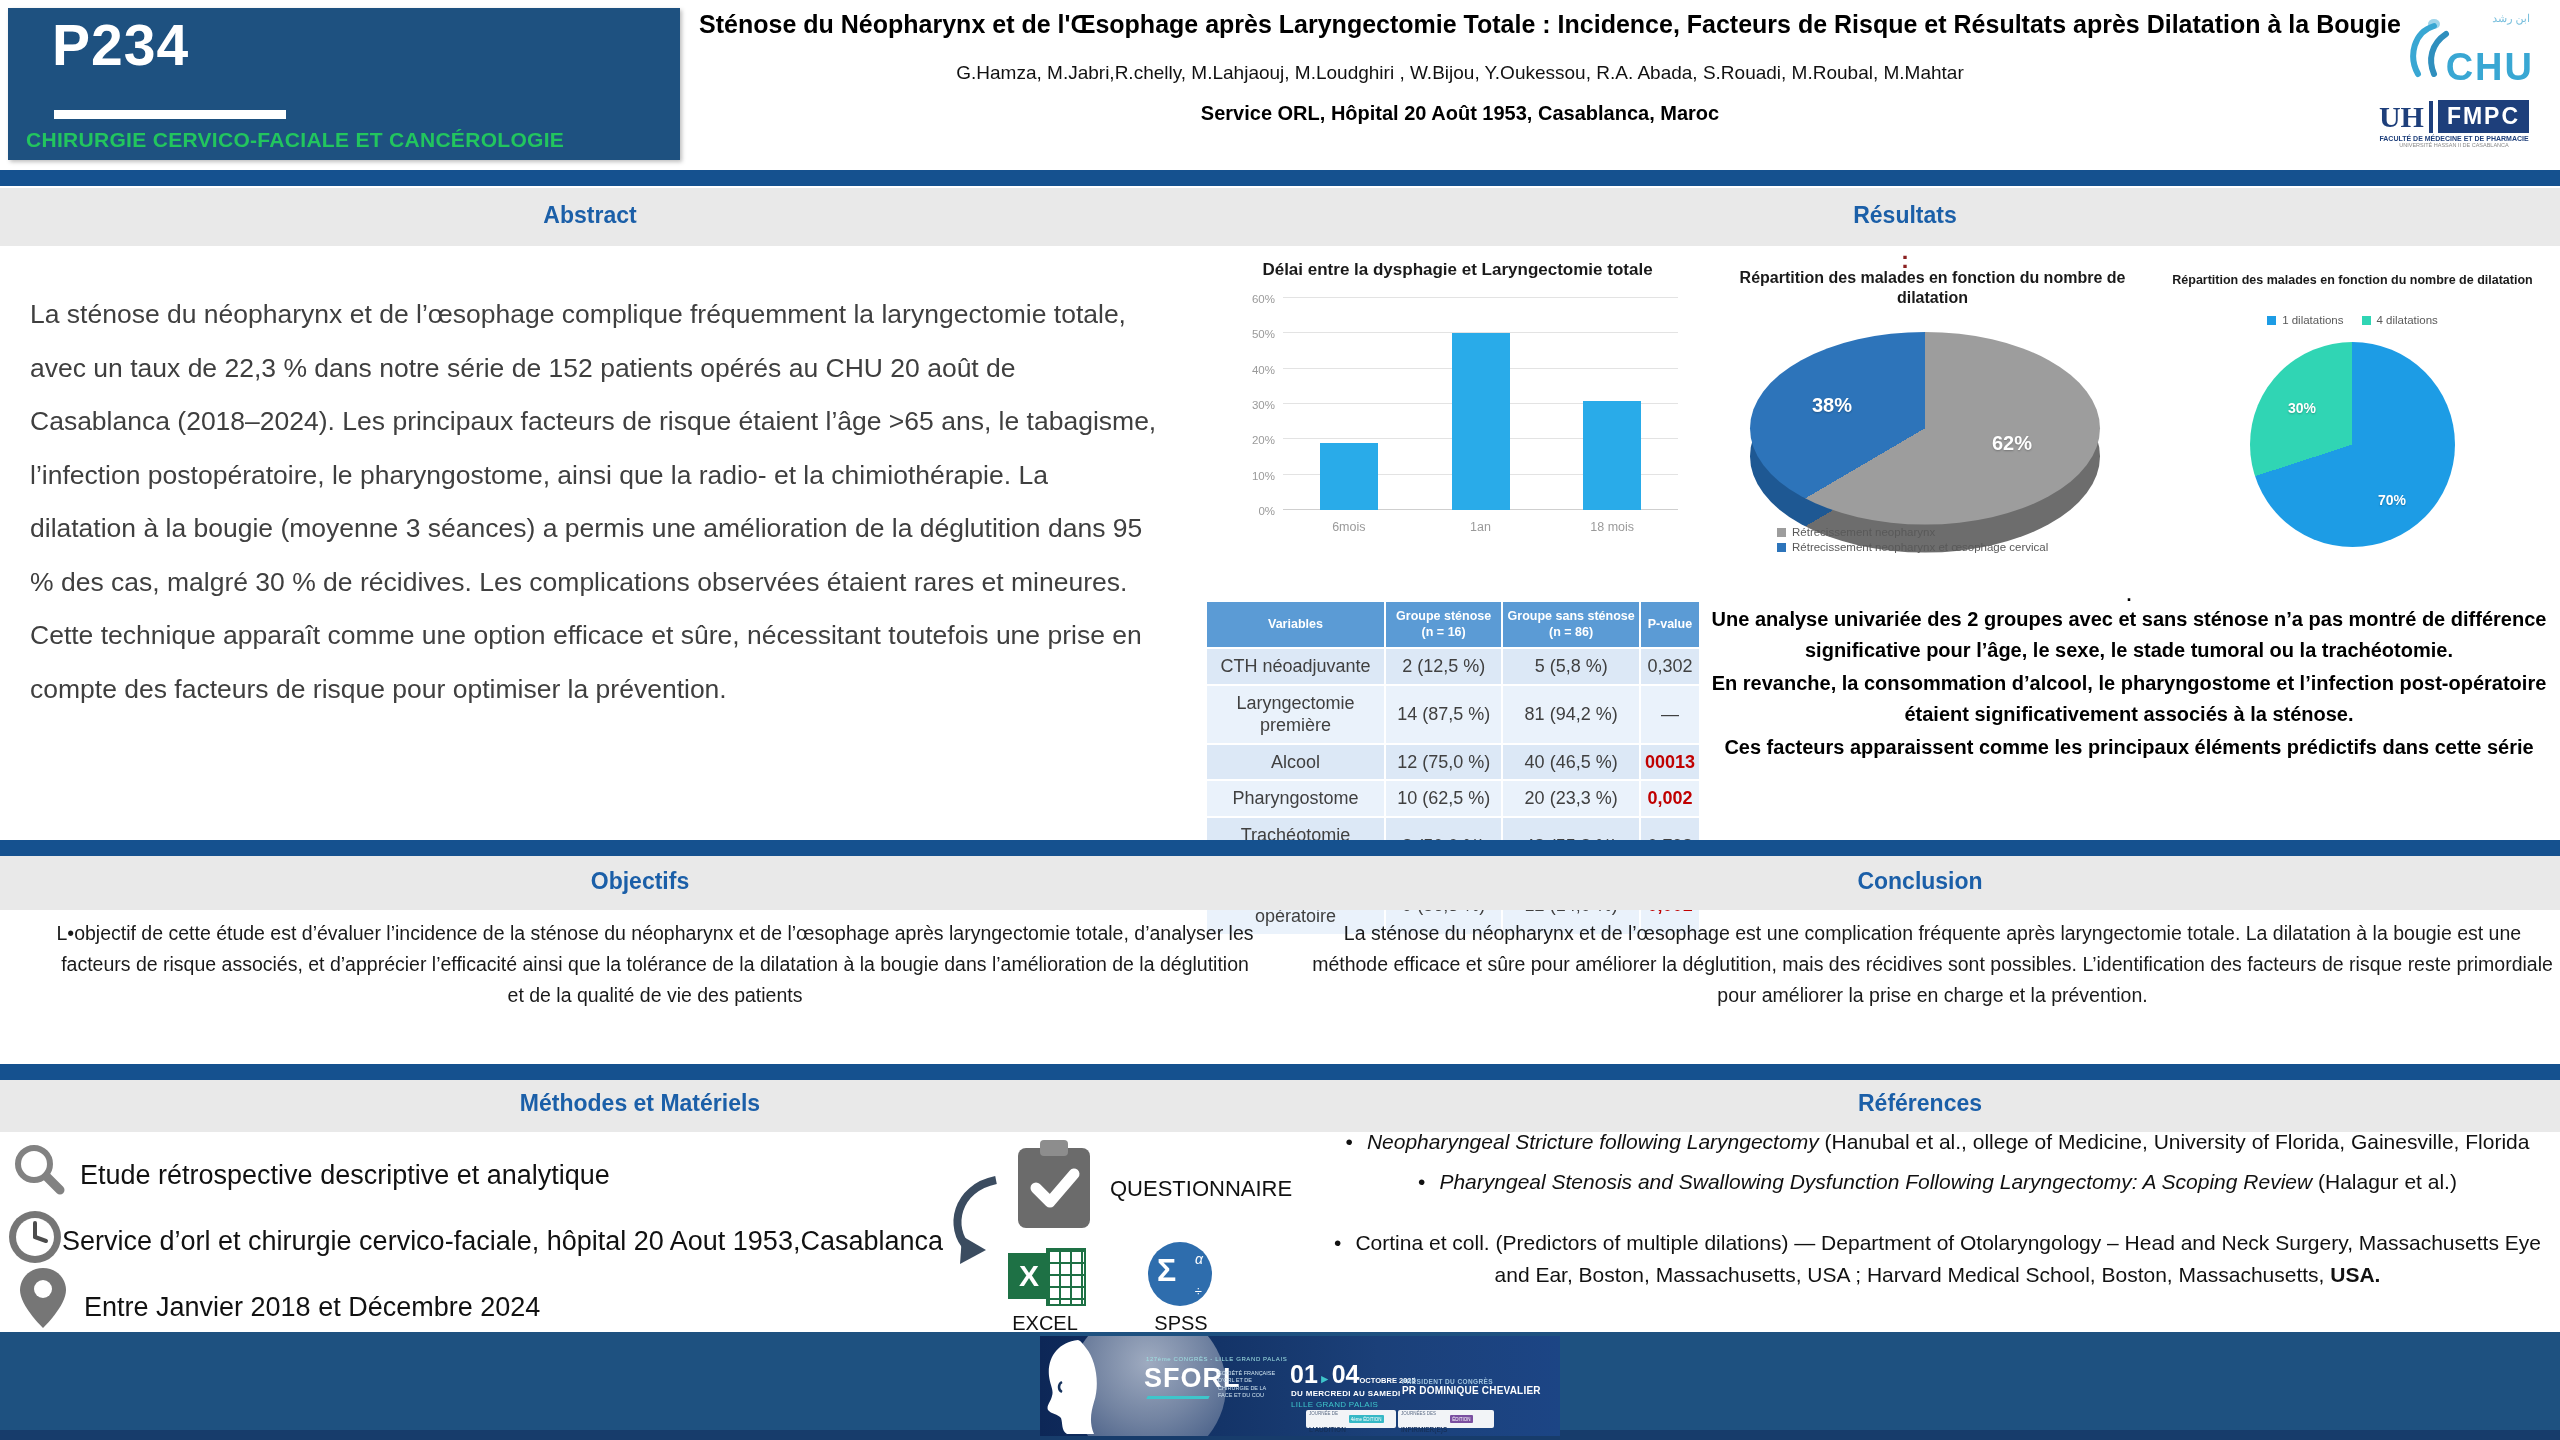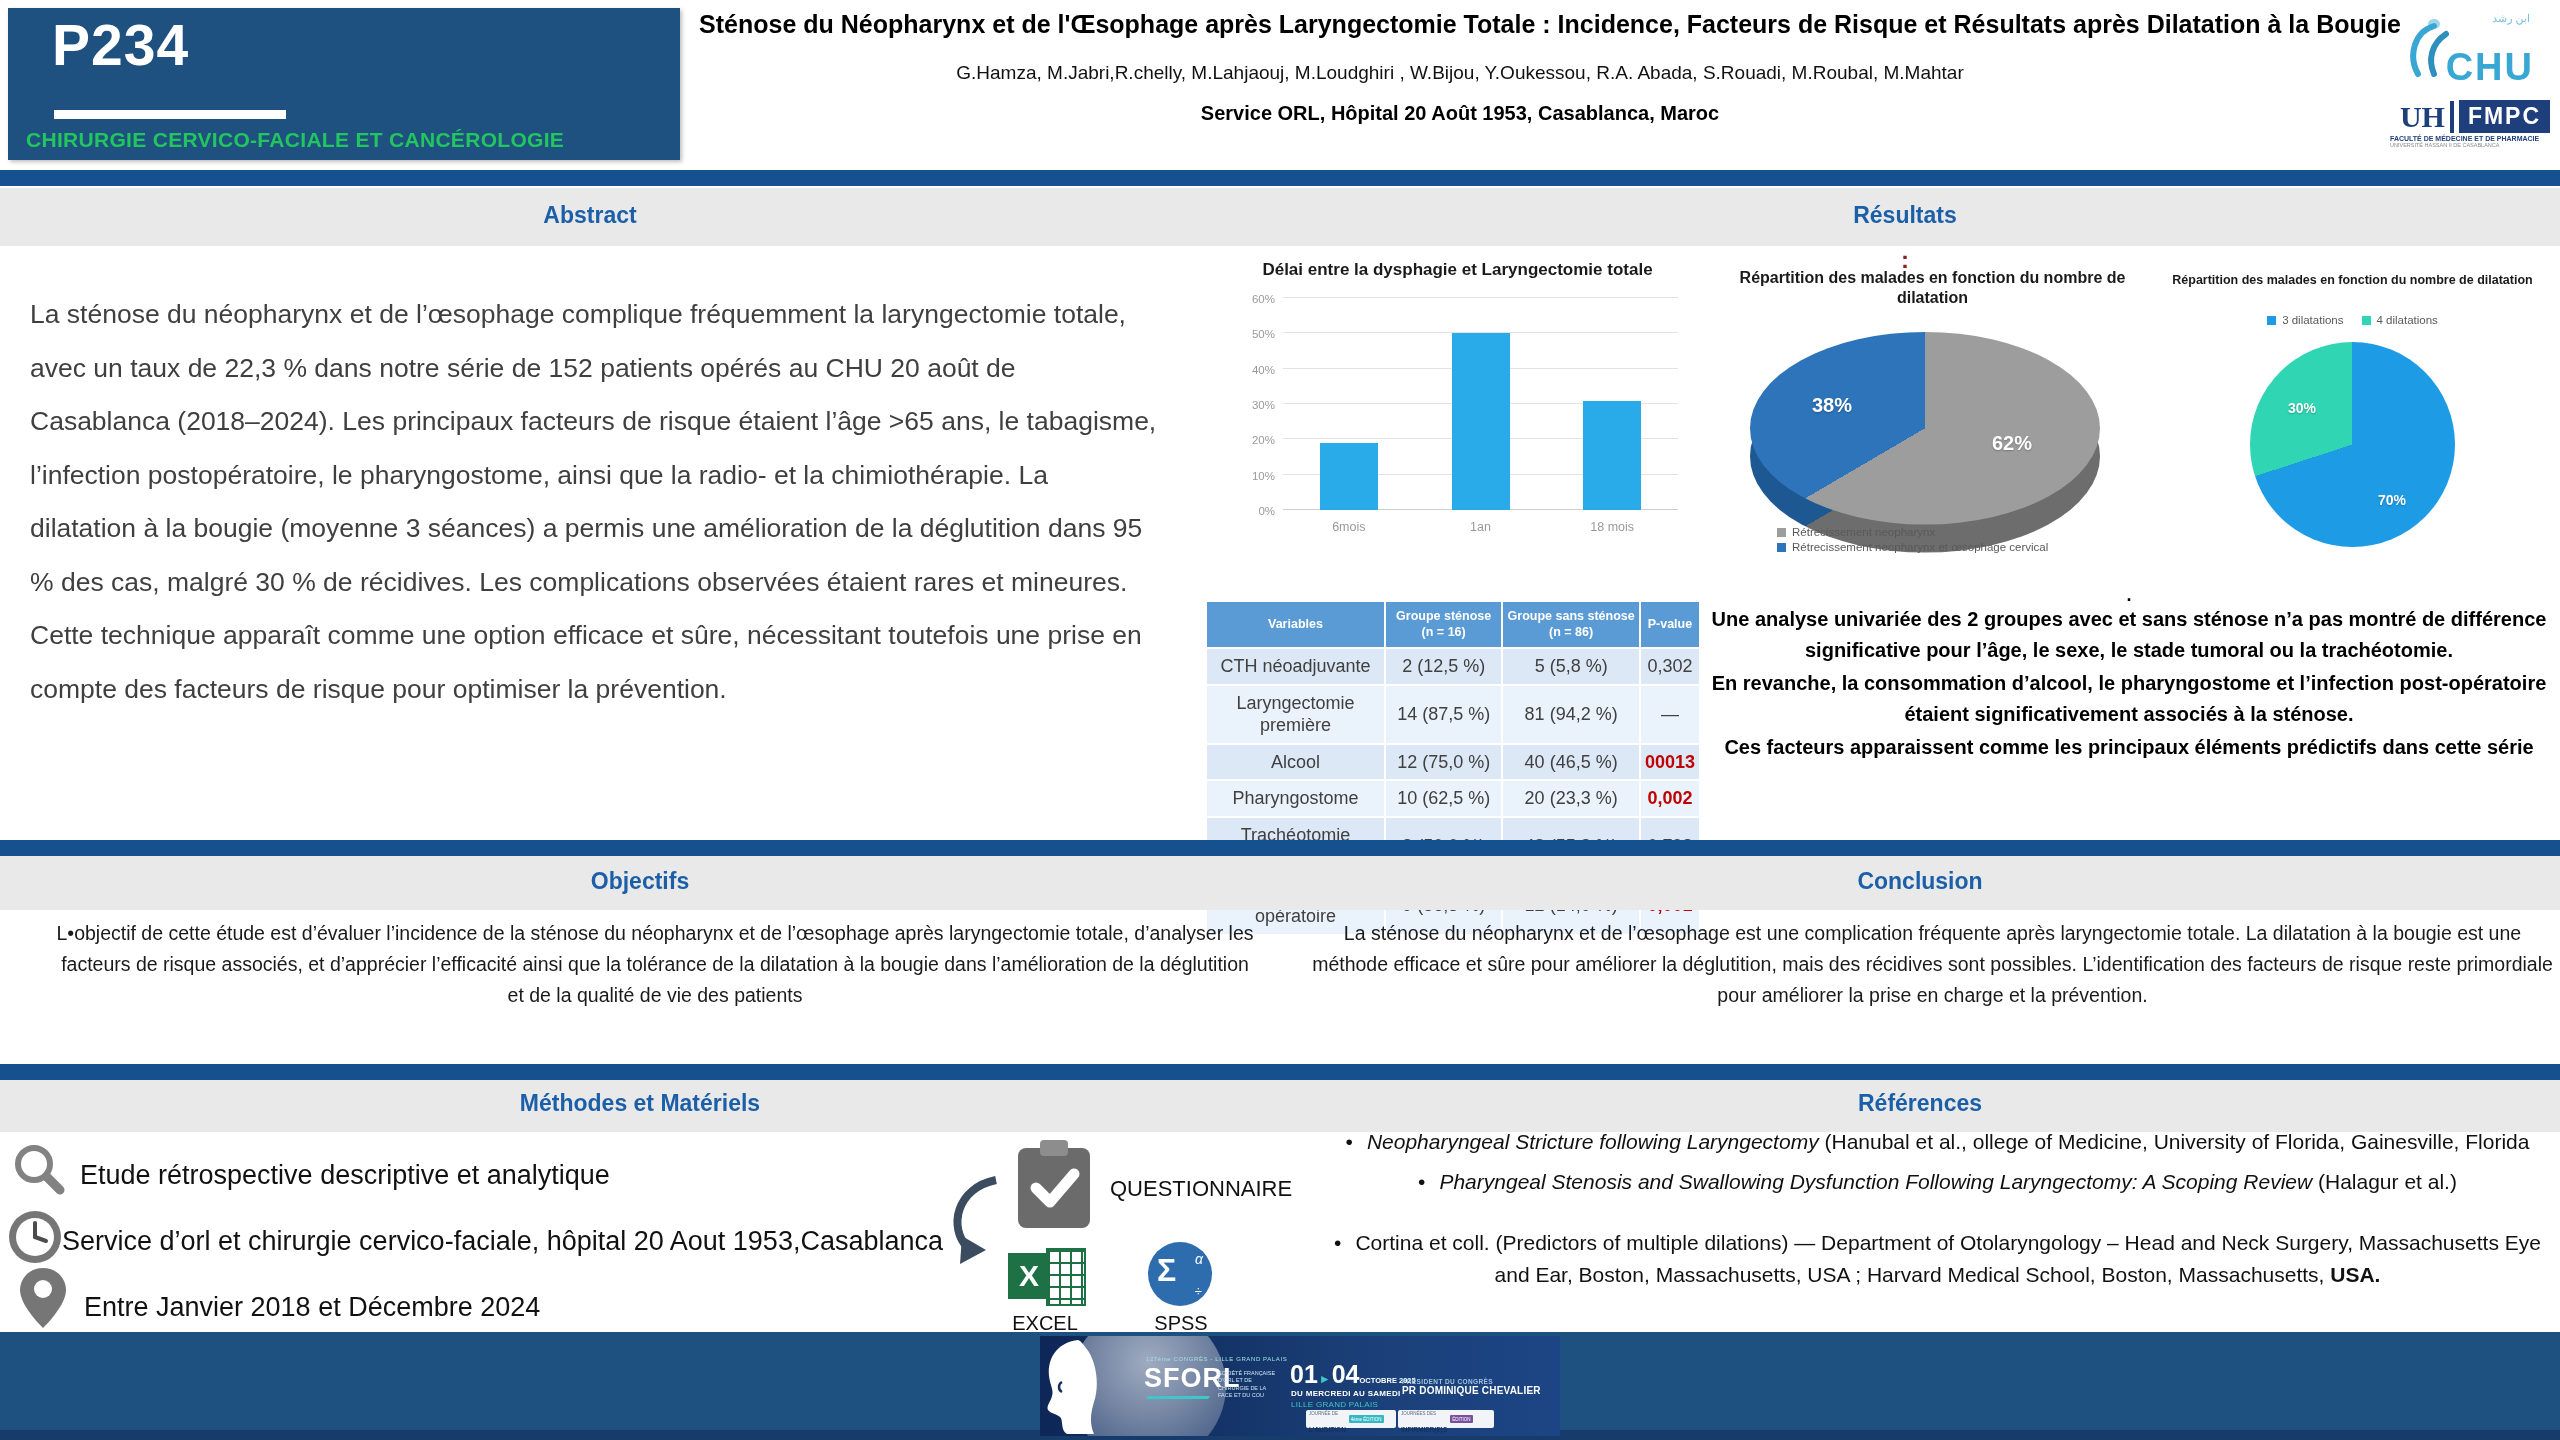--- a/index.html
+++ b/index.html
@@ -12,21 +12,21 @@
   .p-underline{position:absolute;left:46px;top:102px;width:232px;height:9px;background:#fff}
   .p-dept{position:absolute;left:18px;top:120px;font-size:21px;font-weight:bold;color:#22c55e;letter-spacing:.3px}
   .hdr-title{position:absolute;left:690px;top:10px;width:1720px;text-align:center;font-size:25px;font-weight:bold;color:#000;white-space:nowrap}
   .hdr-authors{position:absolute;left:760px;top:62px;width:1400px;text-align:center;font-size:19px;color:#111}
   .hdr-service{position:absolute;left:760px;top:102px;width:1400px;text-align:center;font-size:20px;font-weight:bold;color:#000}
 
   .chu{position:absolute;right:26px;top:10px;width:140px;height:88px}
   .chu-ar{position:absolute;right:4px;top:2px;font-size:11px;color:#79bfdd;text-align:right;line-height:1.2}
   .chu-fig{position:absolute;left:10px;top:6px}
   .chu-txt{position:absolute;right:0;top:36px;font-size:38px;font-weight:bold;color:#39a7d3;letter-spacing:2px}
-  .fmpc{position:absolute;right:0;top:100px;width:170px;}
+  .fmpc{position:absolute;right:21px;top:100px;width:170px;text-align:center}
   .fmpc-row{display:flex;align-items:center;justify-content:center;gap:5px}
   .fmpc-mono{font-family:"Liberation Serif",serif;font-size:30px;font-weight:bold;color:#1e3f7b;line-height:1}
   .fmpc-bar{width:4px;height:32px;background:#1e3f7b}
   .fmpc-box{background:#1e3f7b;color:#fff;font-weight:bold;font-size:23px;padding:3px 9px;letter-spacing:2px}
   .fmpc-c1{font-size:7px;color:#1e3f7b;font-weight:bold;margin-top:2px}
   .fmpc-c2{font-size:5.5px;color:#8a8a8a}
 
   
   .band-blue{position:absolute;left:0;width:2560px;height:16px;background:#15518f}
   .band-gray{position:absolute;left:0;width:2560px;background:#e9e9e9}
@@ -227,21 +227,21 @@
           <span class="lg-text">Rétrecissement neopharynx et œsophage cervical</span>
         </div>
       </div>
   </div>
 
   <div class="pie2-card">
     <div class="pie2-title">Répartition des malades en fonction du nombre de dilatation</div>
     <div class="pie2-legend">
         <div class="lg-row">
           <span class="lg-marker" style="background: rgb(29, 156, 229);"></span>
-          <span class="lg-text">3 dilatations</span>
+          <span class="lg-text">1 dilatations</span>
         </div>
         <div class="lg-row">
           <span class="lg-marker" style="background: rgb(48, 213, 180);"></span>
           <span class="lg-text">4 dilatations</span>
         </div>
       </div>
     <div class="pie2-circle" style="background: conic-gradient(from 252deg, rgb(48, 213, 180) 0deg, rgb(48, 213, 180) 108deg, rgb(29, 156, 229) 108deg, rgb(29, 156, 229) 360deg);">
       <div class="pie-lab p2-major">70%</div>
       <div class="pie-lab p2-minor">30%</div>
     </div>

